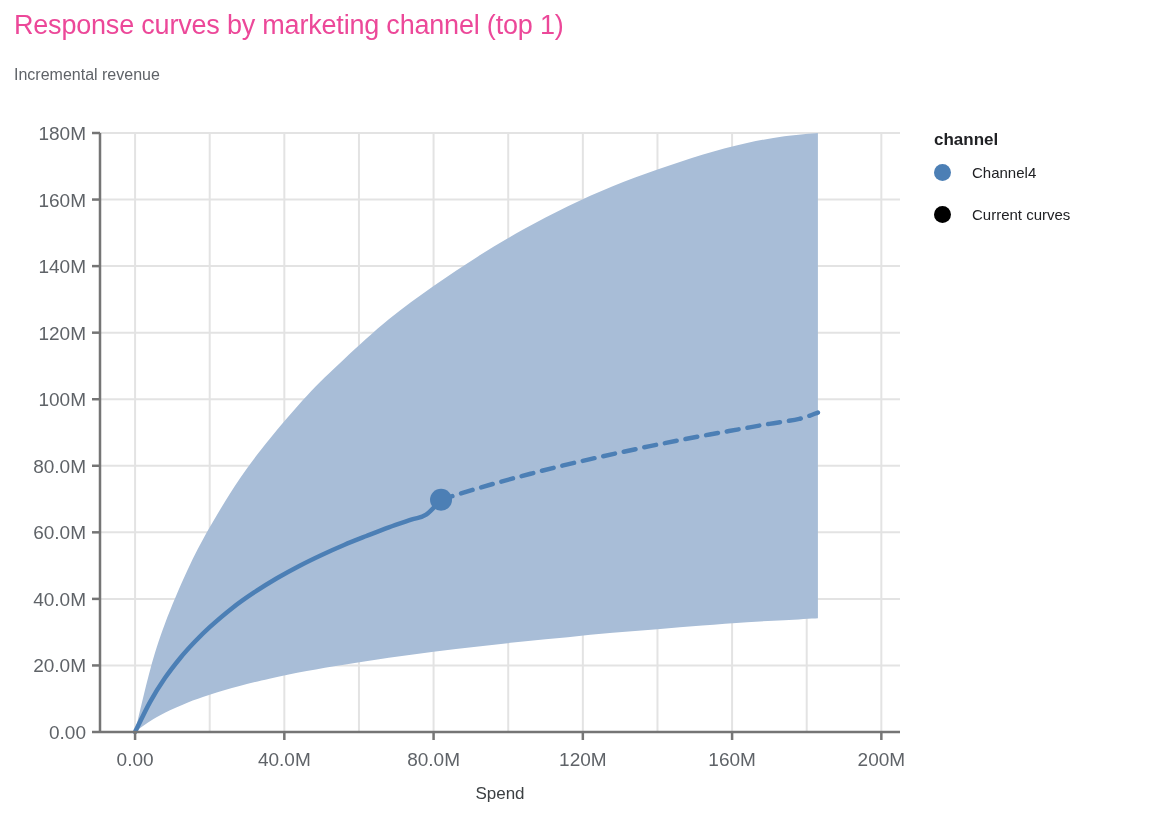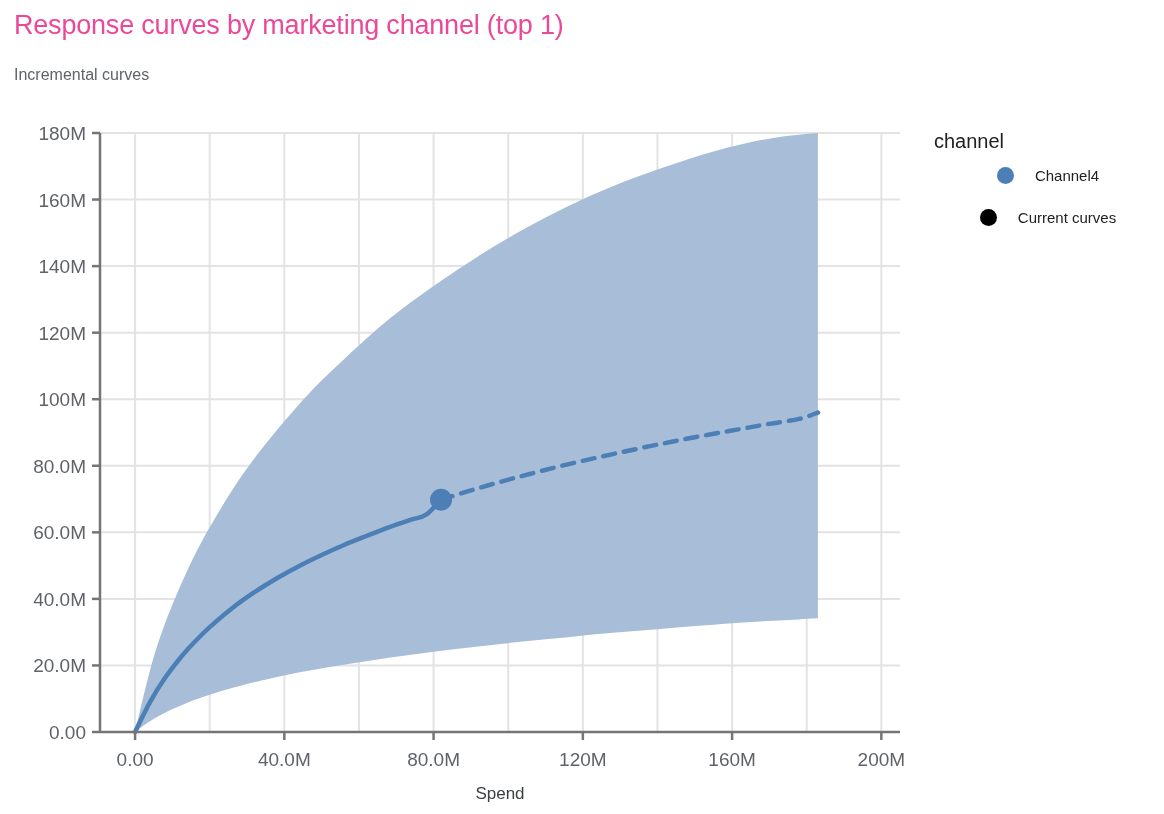--- a/index.html
+++ b/index.html
@@ -47,34 +47,33 @@
     width: 1164px;
     height: 814px;
   }
   .legend {
     position: absolute;
     left: 934px;
     top: 130px;
     width: 228px;
   }
   .legend-title {
-    font-size: 20px;
-    font-weight: 400;
+    font-size: 17px;
+    font-weight: 700;
     color: #202124;
     margin-bottom: 10px;
   }
   .legend-group {
     margin-bottom: 18px;
   }
   .legend-row {
     display: flex;
     align-items: center;
     height: 24px;
     margin-bottom: 2px;
-    justify-content: center;
   }
   .swatch {
     width: 30px;
     min-width: 30px;
     height: 22px;
     display: flex;
     align-items: center;
     justify-content: flex-start;
   }
   .swatch-dot {
@@ -108,21 +107,21 @@
     font-size: 17px;
     fill: #3c4043;
   }
 </style>
 </head>
 <body>
 
 <div id="chart-root">
 
   <div class="chart-title">Response curves by marketing channel (top 1)</div>
-  <div class="chart-subtitle">Incremental curves</div>
+  <div class="chart-subtitle">Incremental revenue</div>
 
   <div class="plot-wrap">
     <svg width="1164" height="814" id="plot-svg">
       <g id="gridlines">
           <line x1="100" y1="732" x2="900" y2="732" stroke="#e3e3e3" stroke-width="2"></line>
           <line x1="100" y1="665.4444444444445" x2="900" y2="665.4444444444445" stroke="#e3e3e3" stroke-width="2"></line>
           <line x1="100" y1="598.8888888888889" x2="900" y2="598.8888888888889" stroke="#e3e3e3" stroke-width="2"></line>
           <line x1="100" y1="532.3333333333334" x2="900" y2="532.3333333333334" stroke="#e3e3e3" stroke-width="2"></line>
           <line x1="100" y1="465.77777777777777" x2="900" y2="465.77777777777777" stroke="#e3e3e3" stroke-width="2"></line>
           <line x1="100" y1="399.22222222222223" x2="900" y2="399.22222222222223" stroke="#e3e3e3" stroke-width="2"></line>

